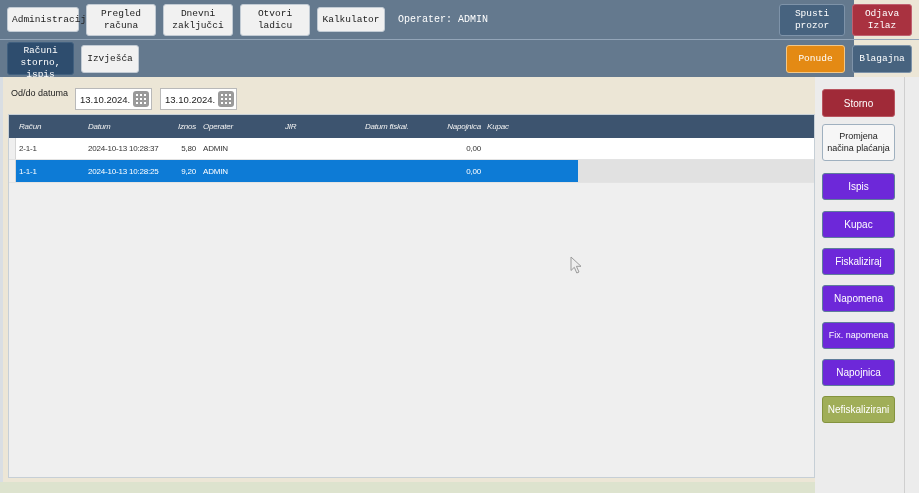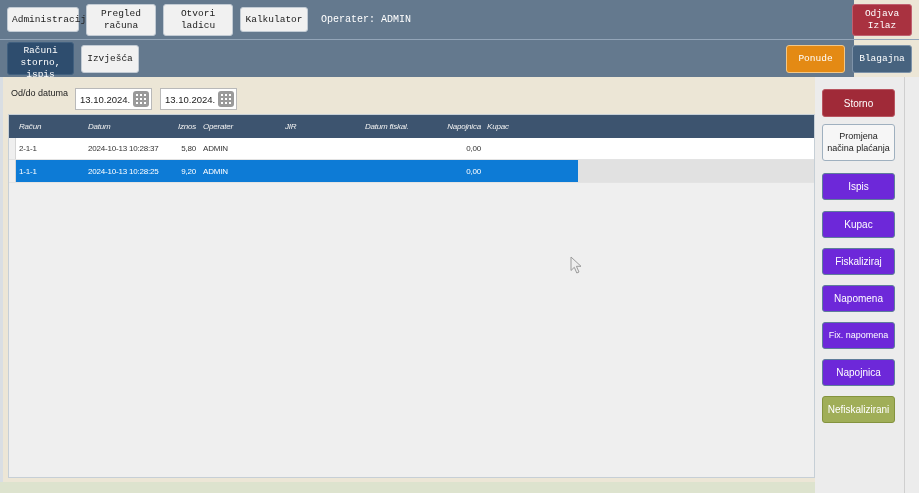--- a/index.html
+++ b/index.html
@@ -76,25 +76,29 @@
 </head>
 <body>
 
 <div id="screen">
 
   <div class="topbars">
     <div class="topbar">
       <button class="tbtn light one w72">Administracija</button>
       <button class="tbtn light two w70">Pregled
 računa</button>
+      <button class="tbtn light two w70">Dnevni
+zaključci</button>
       <button class="tbtn light two w70">Otvori
 ladicu</button>
       <button class="tbtn light one w68">Kalkulator</button>
       <span class="operator">Operater: ADMIN</span>
       <span class="spacer"></span>
+      <button class="tbtn slate two w66">Spusti
+prozor</button>
       <button class="tbtn red two w60 mr7">Odjava
 Izlaz</button>
     </div>
     <div class="bar-sep"></div>
     <div class="tabbar">
       <button class="tbtn navy tab-active w67">Računi
 storno, ispis</button>
       <button class="tbtn light tab-light w58">Izvješća</button>
       <span class="spacer"></span>
       <button class="tbtn orange tab-light w59">Ponude</button>

